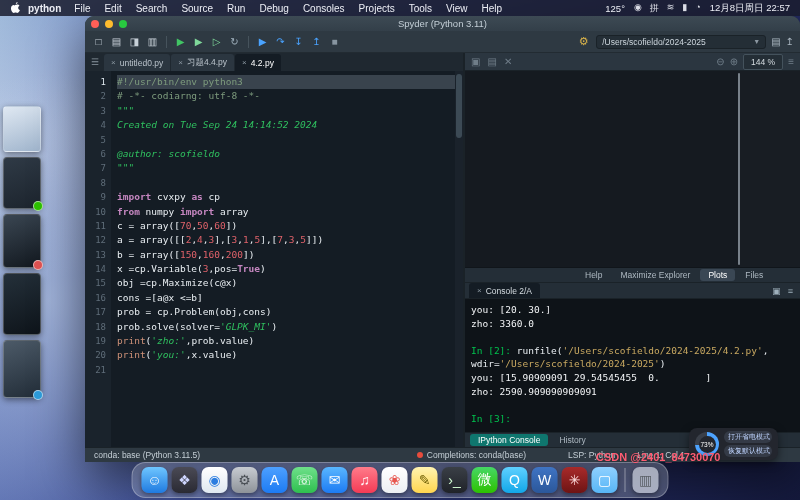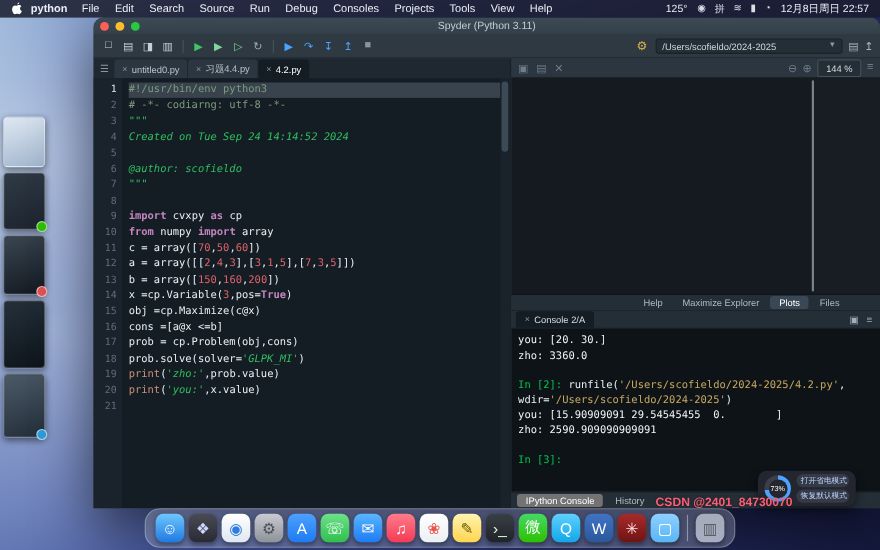--- a/index.html
+++ b/index.html
@@ -84,21 +84,21 @@
   .ptab{font-size:8.5px;color:#aeb9c2;padding:1px 8px;border-radius:3px;white-space:nowrap}
   .ptab.selected{background:#3a4754;color:#fff}
   .console-tabbar{height:16px;background:#242e37;display:flex;align-items:center;padding:0 4px;border-bottom:1px solid #1a2228;flex:0 0 auto}
   .ctab{height:15px;background:#141c24;color:#d6dde2;font-size:8.5px;display:flex;align-items:center;gap:4px;padding:0 8px;border-radius:3px 3px 0 0}
   .ctab .x{font-size:8px;color:#8b97a1}
   .console-icons{margin-left:auto;display:flex;gap:7px;color:#9fb0bc;font-size:9px;padding-right:3px}
   .console-content{flex:1;background:#0e1318;font:9.5px "DejaVu Sans Mono",monospace;padding:4px 6px;overflow:hidden}
   .console-content .cline{height:13.6px;line-height:13.6px}
   .console-bottom-tabs{height:15px;background:#242e37;display:flex;align-items:center;gap:3px;padding-left:5px;border-top:1px solid #1a2228;flex:0 0 auto}
   .cbt{font-size:8.5px;color:#aeb9c2;padding:1px 8px;border-radius:3px;white-space:nowrap}
-  .cbt.selected{background:#737373;color:#fff}
+  .cbt.selected{background:#0f766e;color:#fff}
   
   .statusbar{height:15px;background:#2e3942;border-top:1px solid #1a2228;display:flex;align-items:center;font-size:8.5px;color:#c6d0d7;padding:0 9px;flex:0 0 auto}
   .sb-completions{margin-left:auto;display:flex;align-items:center;gap:4px}
   .dot{width:6px;height:6px;border-radius:50%;background:#e74c3c;display:inline-block}
   .sb-lsp{margin-left:42px}
   .sb-cursor{margin-left:22px;margin-right:106px}
   
   .dock{position:absolute;left:50%;bottom:2px;transform:translateX(-50%);display:flex;align-items:center;gap:4px;
     padding:4px 9px;background:rgba(185,195,215,.30);border:1px solid rgba(255,255,255,.28);border-radius:14px;z-index:40}
   .dock-icon{width:26px;height:26px;border-radius:7px;display:flex;align-items:center;justify-content:center;font-size:14px;box-shadow:0 2px 4px rgba(0,0,0,.35)}
@@ -311,20 +311,29 @@
           <div class="cline"> </div>
           <div class="cline"><span class="t-p">In [3]:</span></div>
         </div>
       <div class="console-bottom-tabs" id="console-bottom-tabs">
           <span class="cbt selected">IPython Console</span>
           <span class="cbt">History</span>
         </div>
     </div>
   </div>
 
+  <div class="statusbar">
+    <span>conda: base (Python 3.11.5)</span>
+    <span class="sb-completions">
+      <span class="dot"></span>
+      <span>Completions: conda(base)</span>
+    </span>
+    <span class="sb-lsp">LSP: Python</span>
+    <span class="sb-cursor">Line 1, Col 1</span>
+  </div>
 </div>
 
 <div class="widget">
   <div class="ring">
     <div class="ring-inner">73%</div>
   </div>
   <div class="wbtns">
     <span class="wbtn">打开省电模式</span>
     <span class="wbtn">恢复默认模式</span>
   </div>

